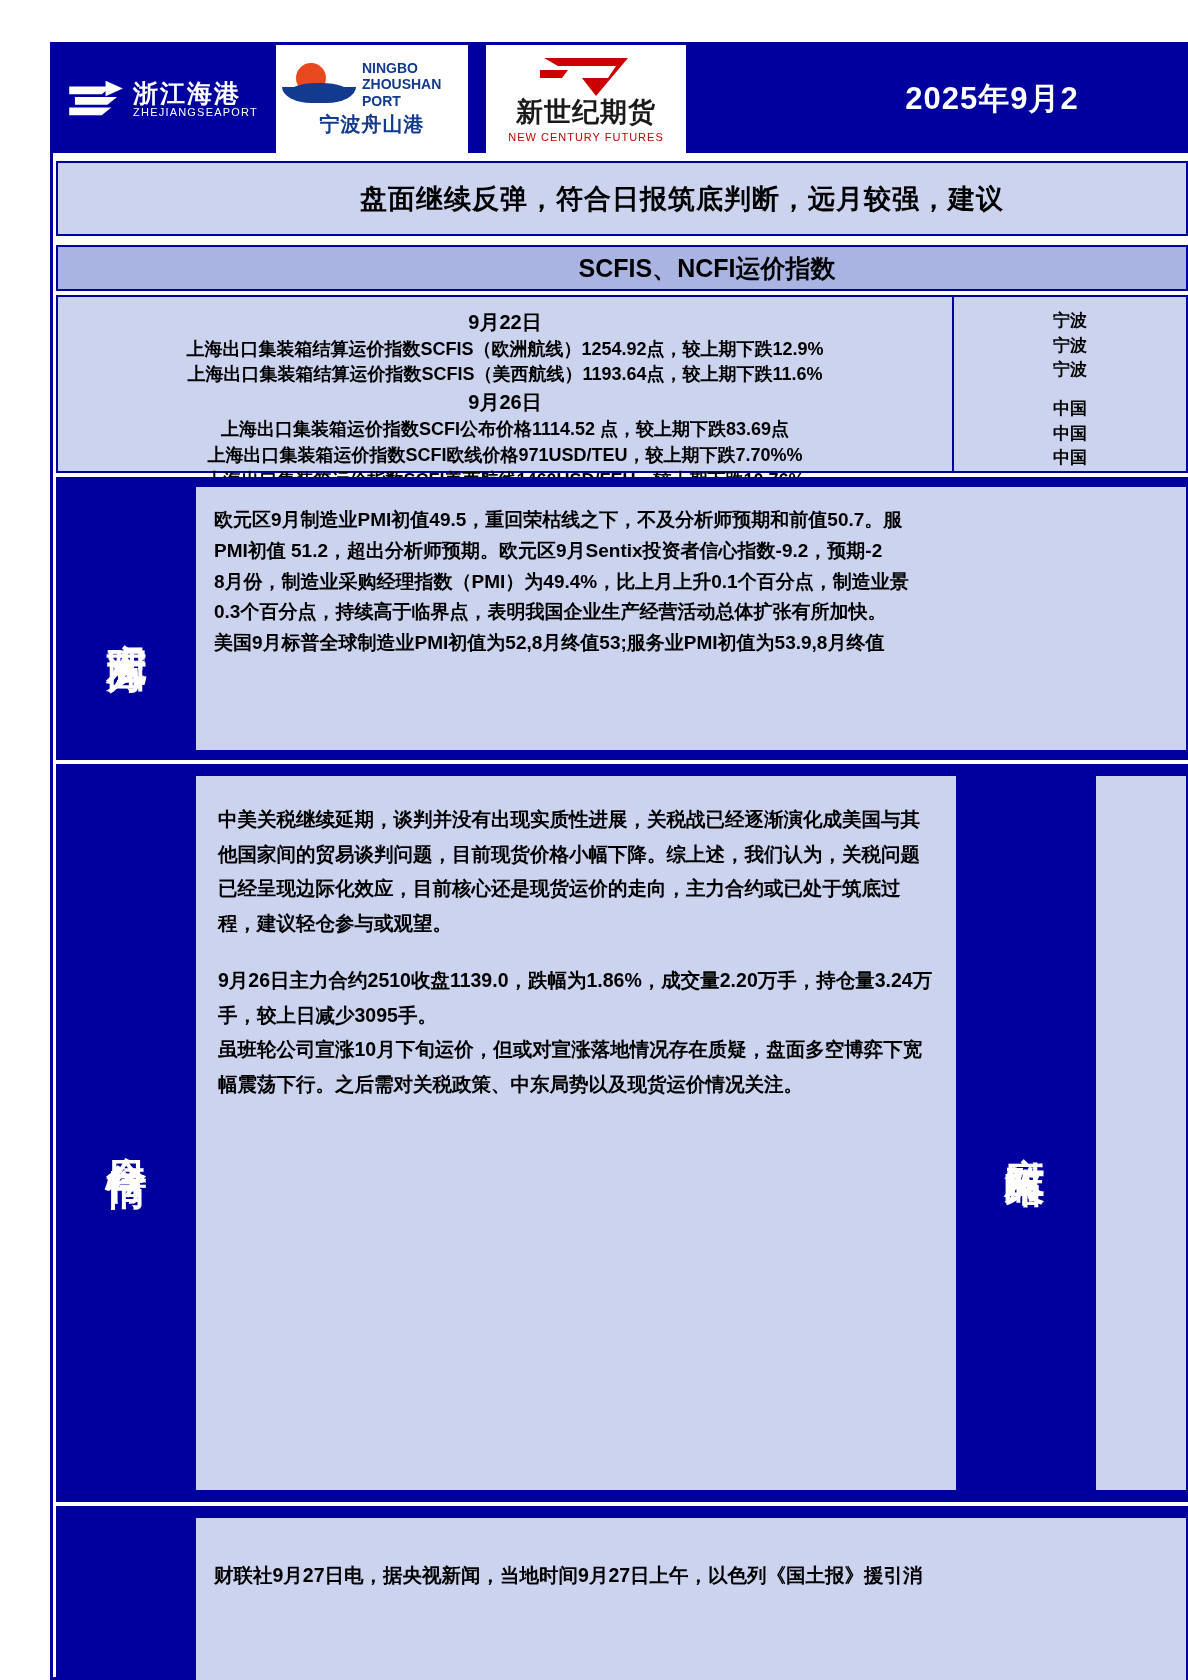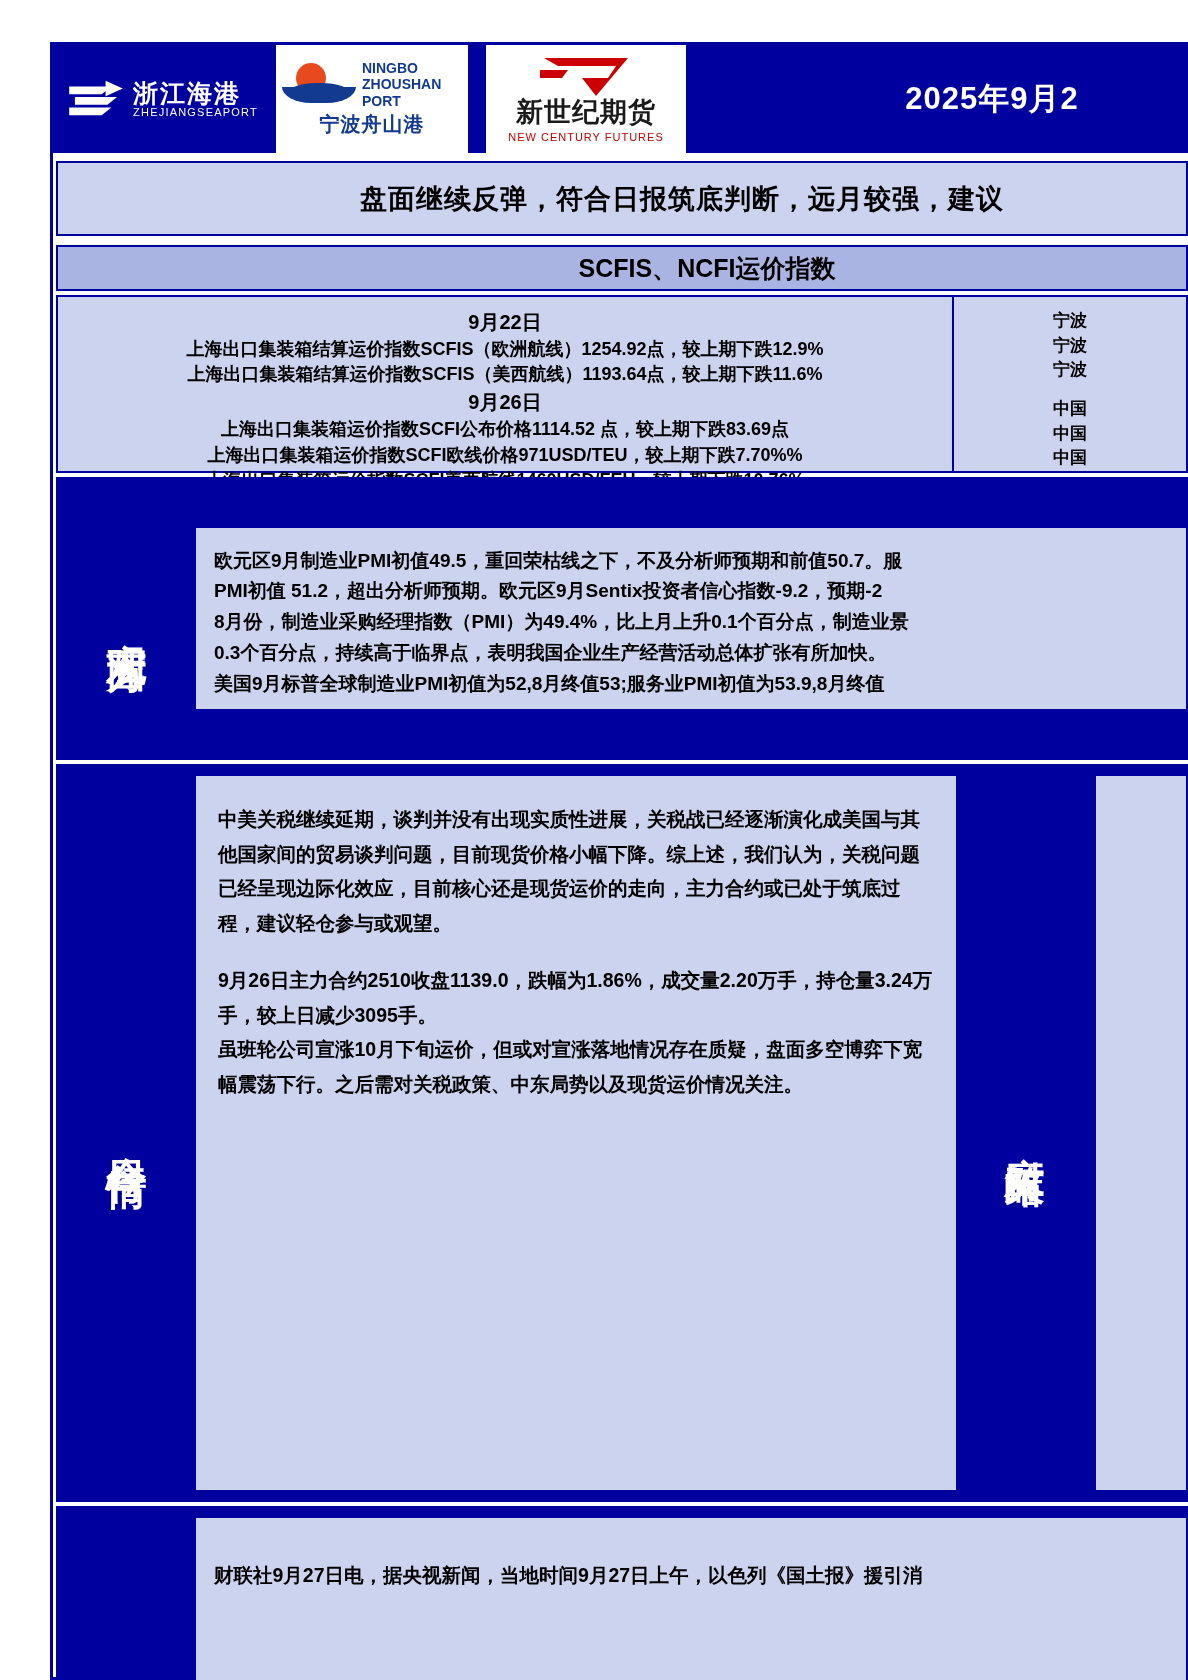--- a/index.html
+++ b/index.html
@@ -269,21 +269,20 @@
   .macro {
     position: absolute;
     left: 3px;
     top: 432px;
     width: 1132px;
     height: 283px;
     display: flex;
     background: #00009e;
     border: 2px solid #00009e;
     box-sizing: border-box;
-    align-items: center;
   }
   .vlabel {
     width: 138px;
     color: #ffffff;
     font-size: 40px;
     font-weight: bold;
     display: flex;
     align-items: center;
     justify-content: center;
     letter-spacing: 4px;

